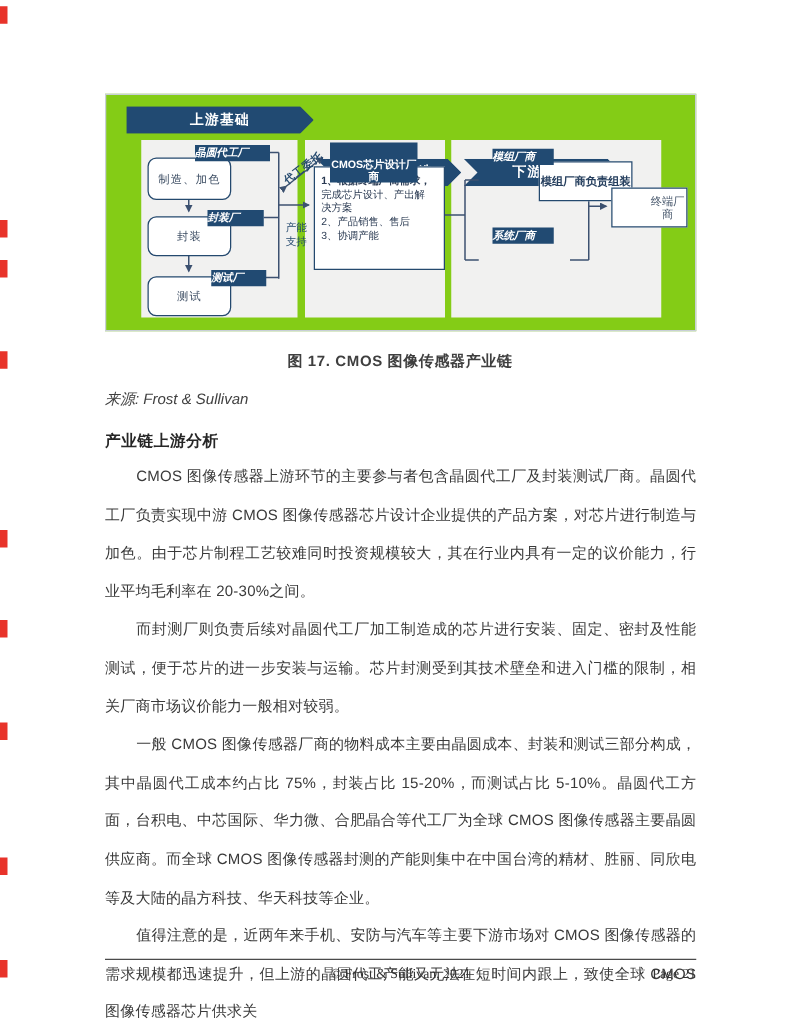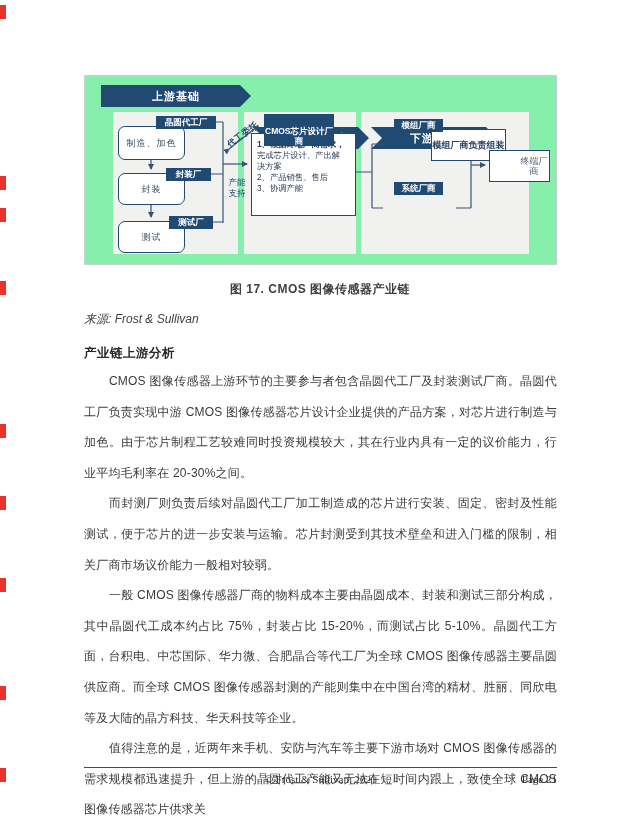--- a/index.html
+++ b/index.html
@@ -8,29 +8,29 @@
   }
   html,body{margin:0;padding:0;background:#fff;}
   .page{position:relative;width:640px;height:828px;background:#fff;overflow:hidden;
         font-family:"Liberation Sans","DejaVu Sans",sans-serif;color:var(--ink);}
   .abs{position:absolute;}
 
   
   .redmark{position:absolute;left:0;width:6px;height:14px;background:var(--mark);}
 
   
-  .figure{left:84px;top:75px;width:471px;height:188px;border:1px solid #C8CFD7;background:#86efac;}
+  .figure{left:84px;top:75px;width:471px;height:188px;border:1px solid #C8CFD7;background:#84cc16;}
   .panel{top:36px;height:142px;background:var(--panel);}
   .banner{top:9px;height:22px;background:var(--navy);color:#fff;font-weight:bold;
           font-size:11px;line-height:22px;text-align:center;letter-spacing:1px;}
   .arrow-right{clip-path:polygon(0 0,calc(100% - 11px) 0,100% 50%,calc(100% - 11px) 100%,0 100%);}
   .arrow-both{clip-path:polygon(0 0,calc(100% - 11px) 0,100% 50%,calc(100% - 11px) 100%,0 100%,11px 50%);margin-top:42px;}
 
   .nlabel{background:var(--navy);color:#fff;font-weight:bold;font-size:8.5px;
-          text-align:center;line-height:13px;height:13px;z-index:3;}
+          text-align:left;line-height:13px;height:13px;z-index:3;font-style:italic;}
   .rbox{background:#fff;border:1.4px solid #24496E;border-radius:7px;z-index:2;
         display:flex;align-items:center;justify-content:center;
         font-size:9px;color:#3A4B61;letter-spacing:1px;}
   .sbox{background:#fff;border:1.4px solid #24496E;z-index:2;display:flex;align-items:center;
         justify-content:center;text-align:center;font-size:9px;line-height:10.5px;color:#27405F;}
   .sbox.bold{font-weight:bold;}
   .midhead{background:var(--navy);color:#fff;font-weight:bold;font-size:8.5px;line-height:9.5px;
            text-align:center;z-index:3;padding-top:13px;}
   .midbox{background:#fff;border:1.4px solid #24496E;z-index:2;padding:5px 3px 0 5px;
           font-size:8.3px;line-height:11px;color:#2A3A52;}

